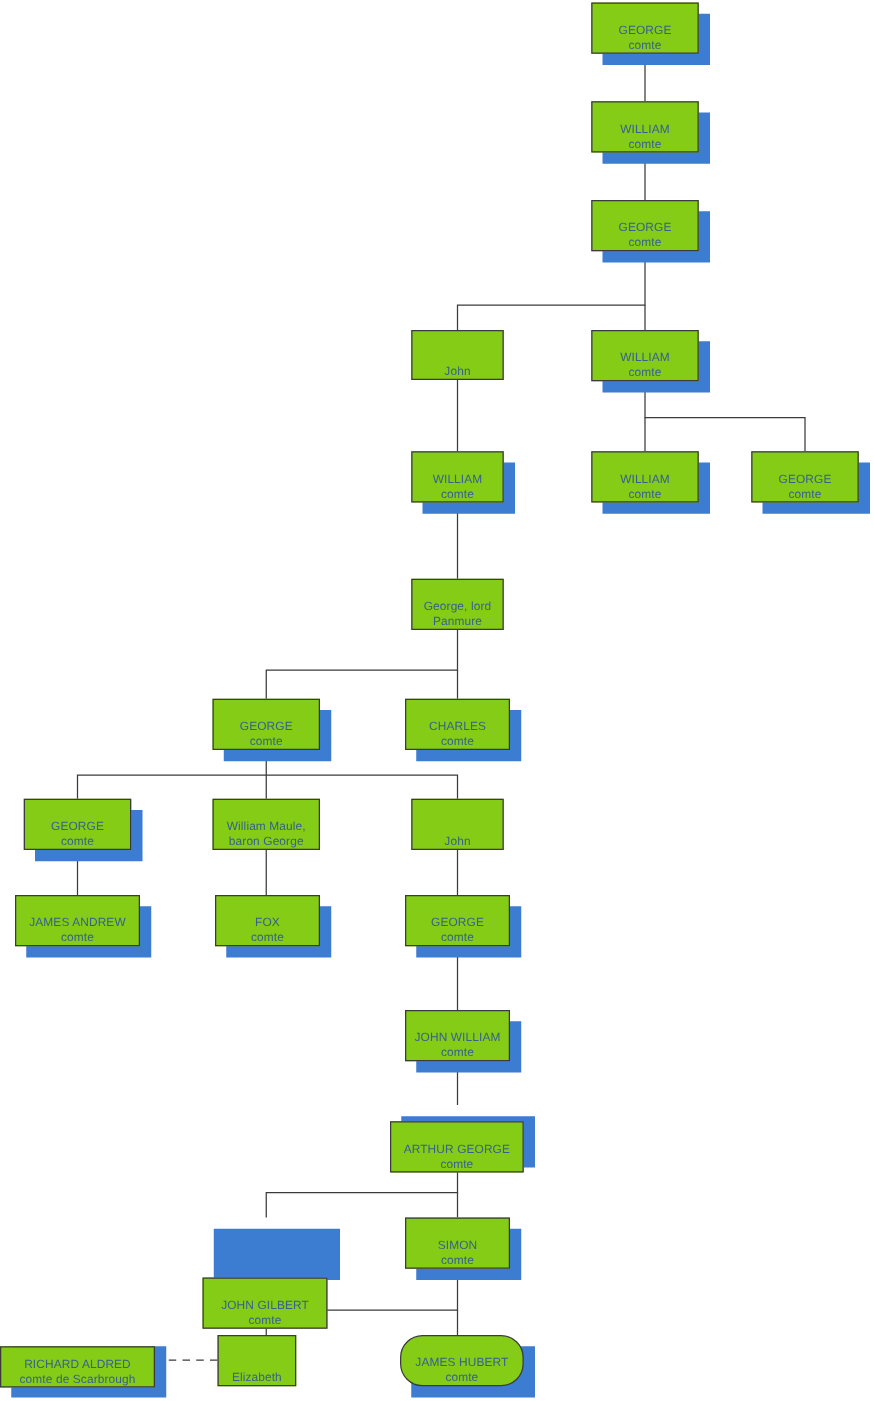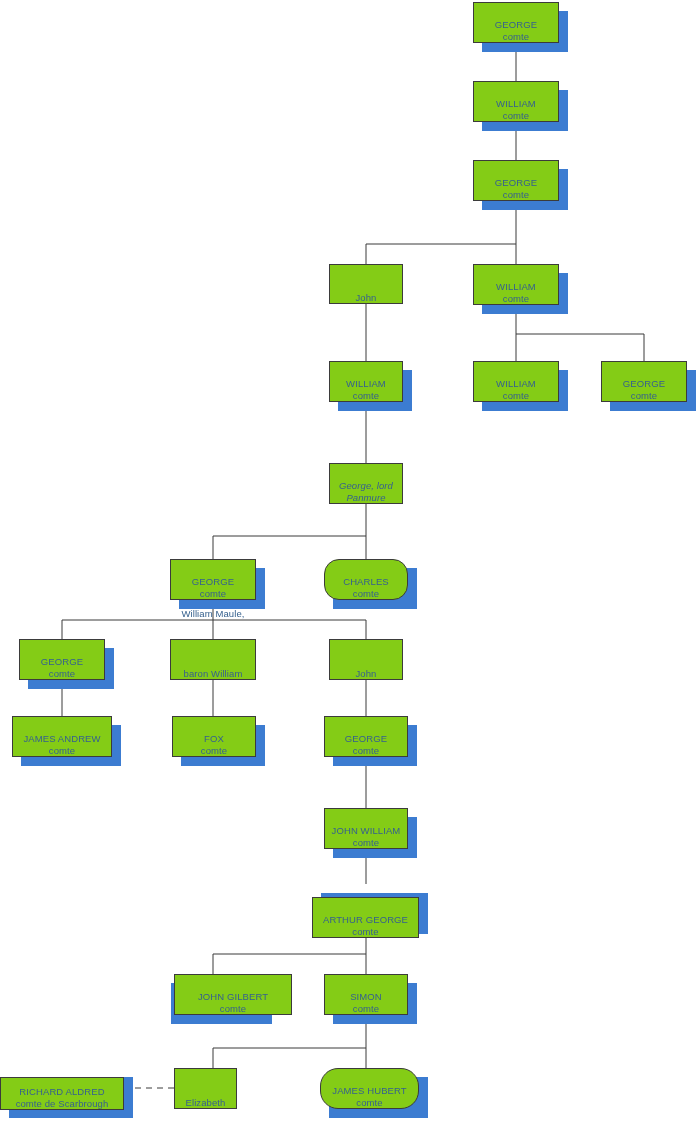--- a/index.html
+++ b/index.html
@@ -126,39 +126,39 @@
         <span class="ln">comte</span>
       </div>
       <div class="node" style="left: 473px; top: 361px; width: 86px; height: 41px;">
         <span class="ln">WILLIAM</span>
         <span class="ln">comte</span>
       </div>
       <div class="node" style="left: 601px; top: 361px; width: 86px; height: 41px;">
         <span class="ln">GEORGE</span>
         <span class="ln">comte</span>
       </div>
-      <div class="node" style="left: 329px; top: 463px; width: 74px; height: 41px; font-style: italic;">
+      <div class="node" style="left: 329px; top: 463px; width: 74px; height: 41px;">
         <span class="ln">George, lord</span>
         <span class="ln">Panmure</span>
       </div>
       <div class="node" style="left: 170px; top: 559px; width: 86px; height: 41px;">
         <span class="ln">GEORGE</span>
         <span class="ln">comte</span>
       </div>
-      <div class="node" style="left: 324px; top: 559px; width: 84px; height: 41px; border-radius: 15px;">
+      <div class="node" style="left: 324px; top: 559px; width: 84px; height: 41px;">
         <span class="ln">CHARLES</span>
         <span class="ln">comte</span>
       </div>
       <div class="node" style="left: 19px; top: 639px; width: 86px; height: 41px;">
         <span class="ln">GEORGE</span>
         <span class="ln">comte</span>
       </div>
-      <div class="node" style="left: 170px; top: 639px; width: 86px; height: 41px; gap: 48px;">
+      <div class="node" style="left: 170px; top: 639px; width: 86px; height: 41px;">
         <span class="ln">William Maule,</span>
-        <span class="ln">baron William</span>
+        <span class="ln">baron George</span>
       </div>
       <div class="node" style="left: 329px; top: 639px; width: 74px; height: 41px;">
         <span class="ln">John</span>
       </div>
       <div class="node" style="left: 12px; top: 716px; width: 100px; height: 41px;">
         <span class="ln">JAMES ANDREW</span>
         <span class="ln">comte</span>
       </div>
       <div class="node" style="left: 172px; top: 716px; width: 84px; height: 41px;">
         <span class="ln">FOX</span>
@@ -169,21 +169,21 @@
         <span class="ln">comte</span>
       </div>
       <div class="node" style="left: 324px; top: 808px; width: 84px; height: 41px;">
         <span class="ln">JOHN WILLIAM</span>
         <span class="ln">comte</span>
       </div>
       <div class="node" style="left: 312px; top: 884px; width: 107px; height: 41px; margin-top: 13px;">
         <span class="ln">ARTHUR GEORGE</span>
         <span class="ln">comte</span>
       </div>
-      <div class="node" style="left: 162px; top: 974px; width: 118px; height: 41px; margin-left: 12px;">
+      <div class="node" style="left: 162px; top: 1022px; width: 100px; height: 41px;">
         <span class="ln">JOHN GILBERT</span>
         <span class="ln">comte</span>
       </div>
       <div class="node" style="left: 324px; top: 974px; width: 84px; height: 41px;">
         <span class="ln">SIMON</span>
         <span class="ln">comte</span>
       </div>
       <div class="node" style="left: 0px; top: 1077px; width: 124px; height: 33px;">
         <span class="ln">RICHARD ALDRED</span>
         <span class="ln">comte de Scarbrough</span>

